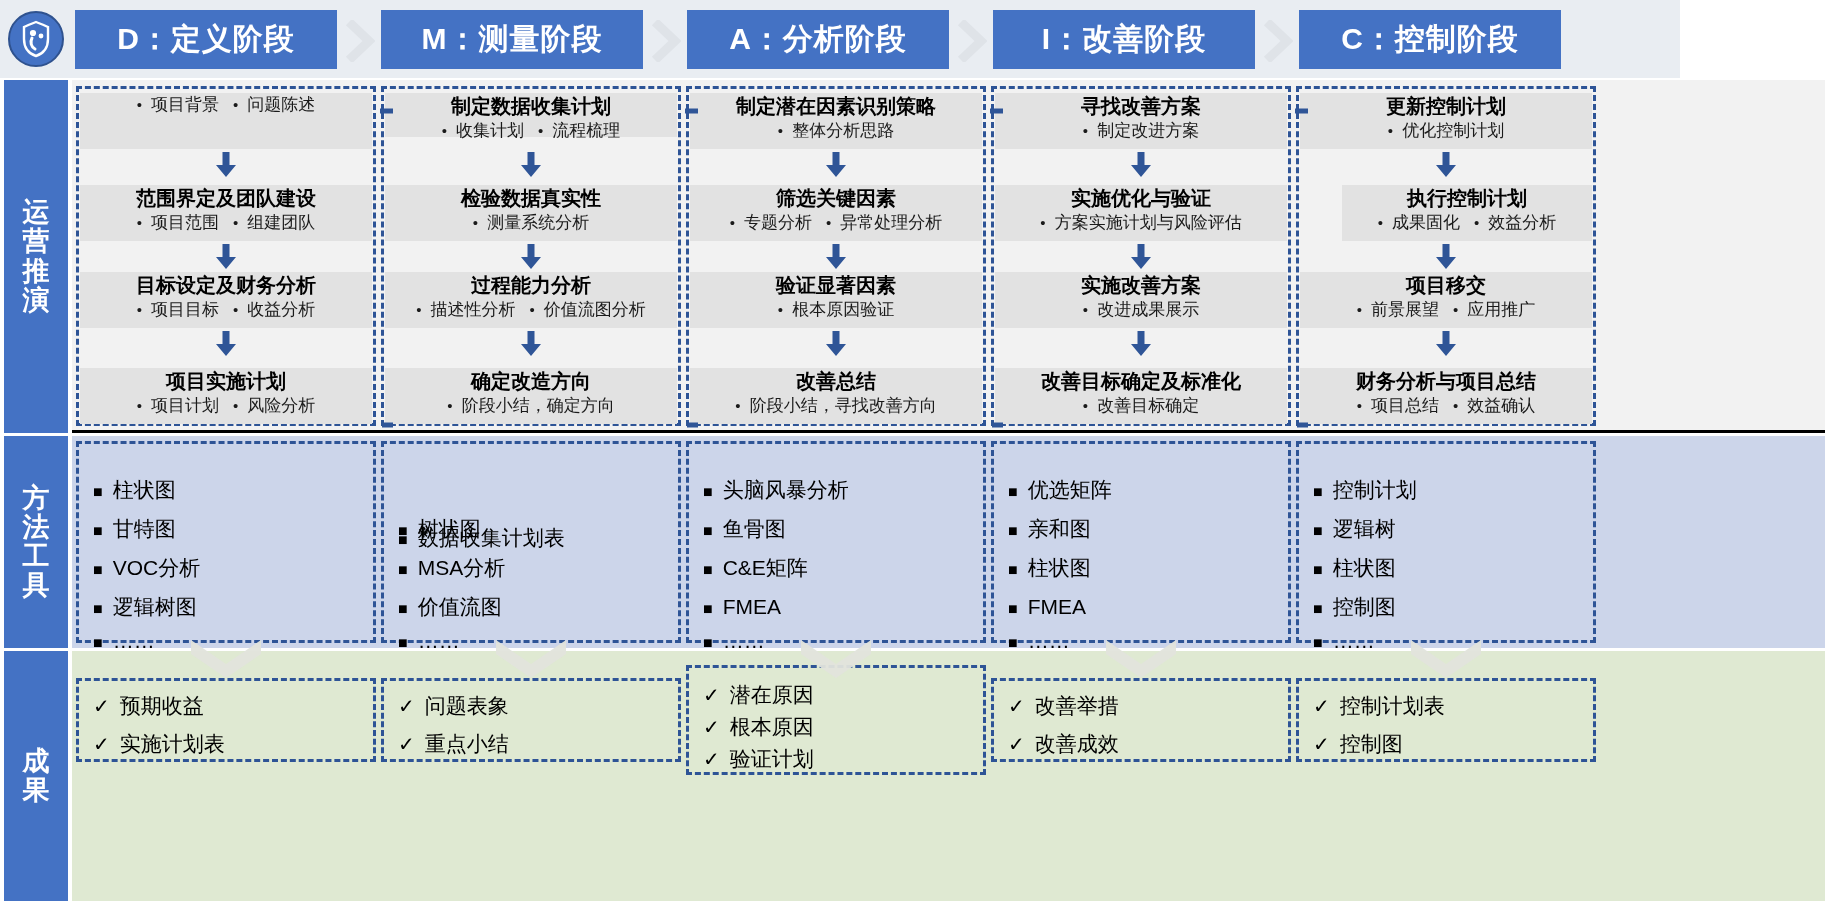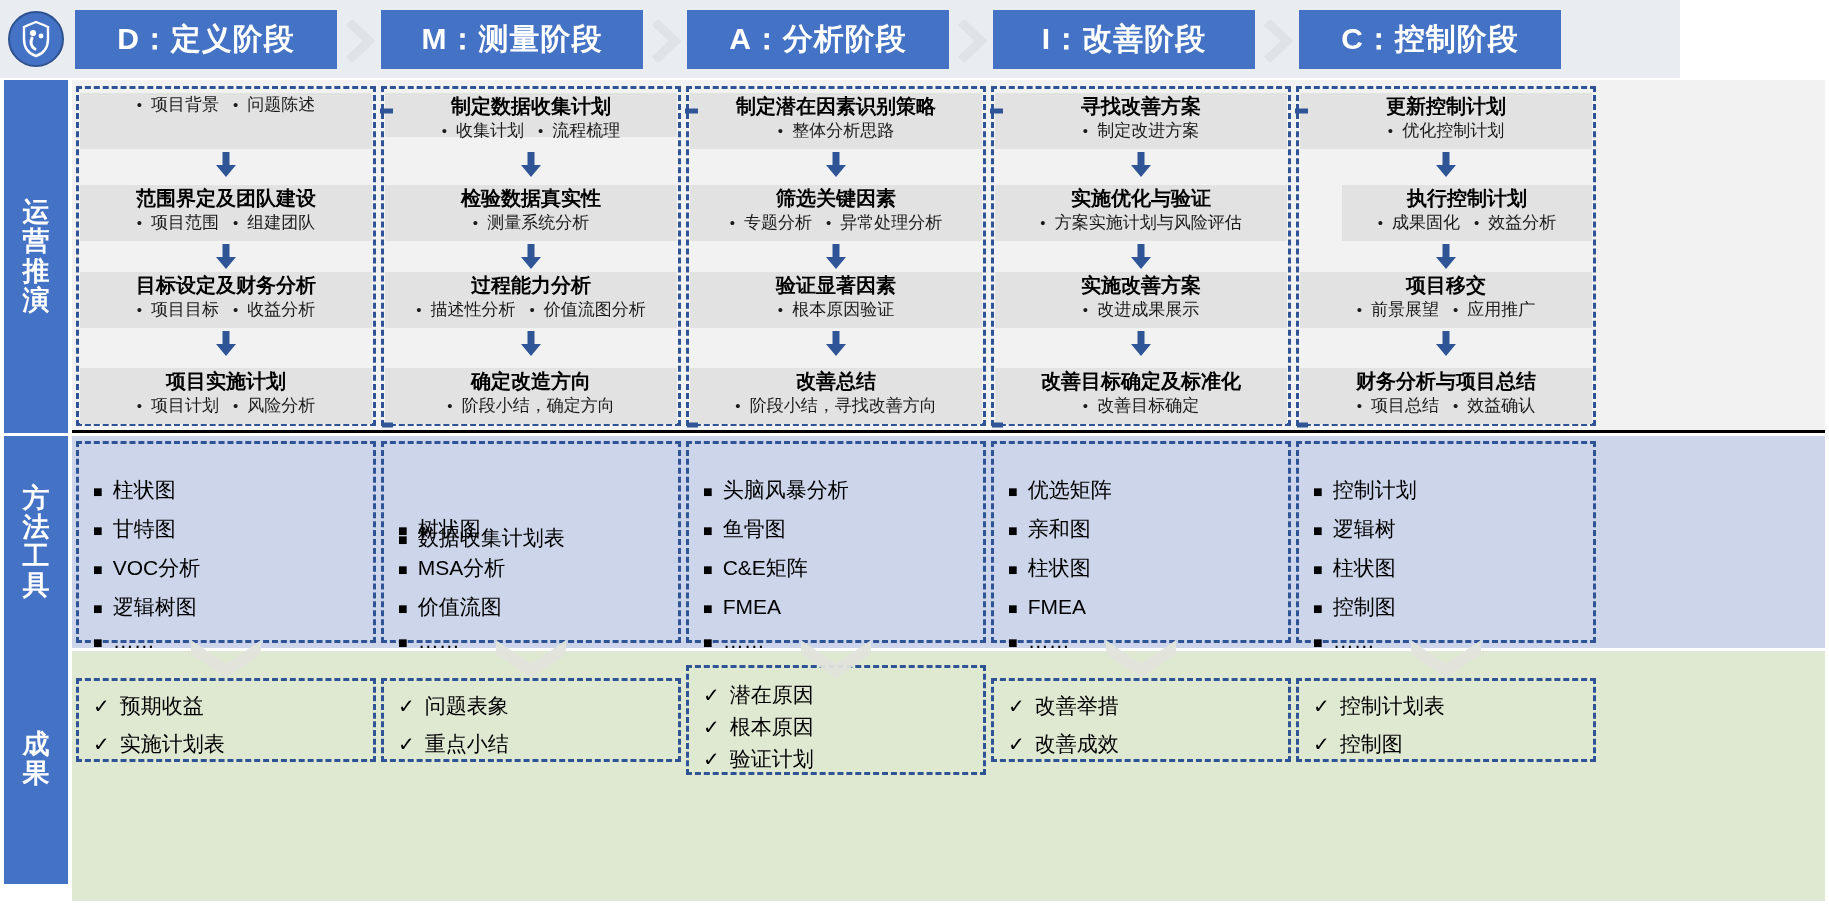--- a/index.html
+++ b/index.html
@@ -154,21 +154,21 @@
         </div>
       </div>
   </div>
 
   <div class="row-label" style="top:80px;height:353px;">
     <span>运营推演</span>
   </div>
   <div class="row-label" style="top:436px;height:212px;">
     <span>方法工具</span>
   </div>
-  <div class="row-label" style="top:634px;height:250px;">
+  <div class="row-label" style="top:651px;height:250px;">
     <span>成果</span>
   </div>
 
   <div class="band band-ops"></div>
   <div class="band band-tools"></div>
   <div class="band band-out"></div>
 
   <div id="ops-layer">
       <div class="ops-box" style="left: 76px; width: 300px;">
         <div class="step" style="top: 4px; height: 56px;">

